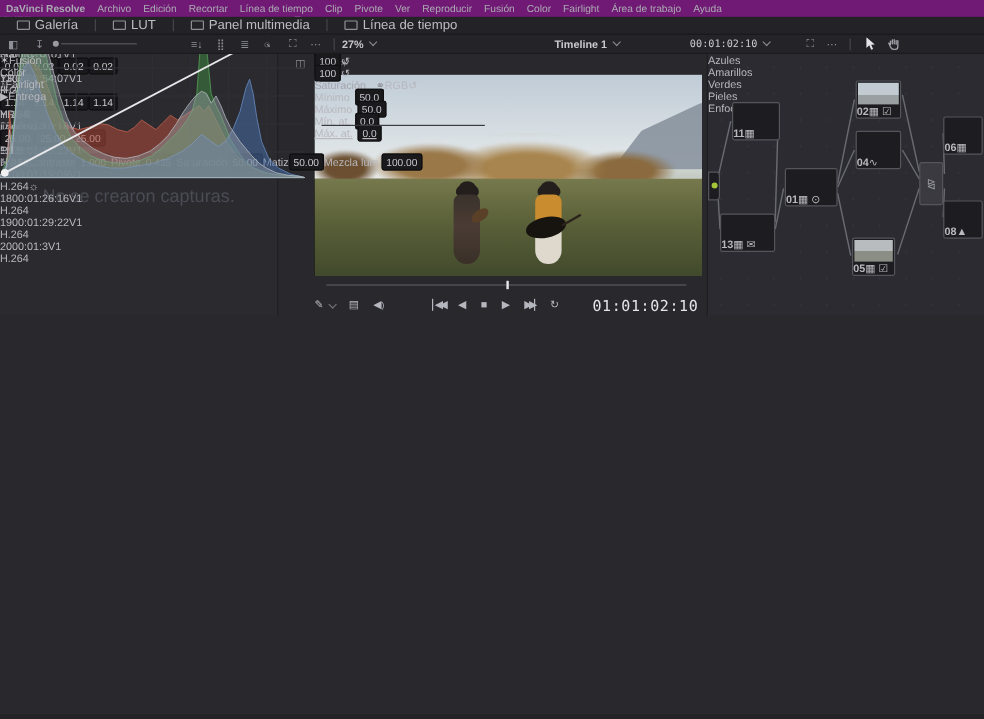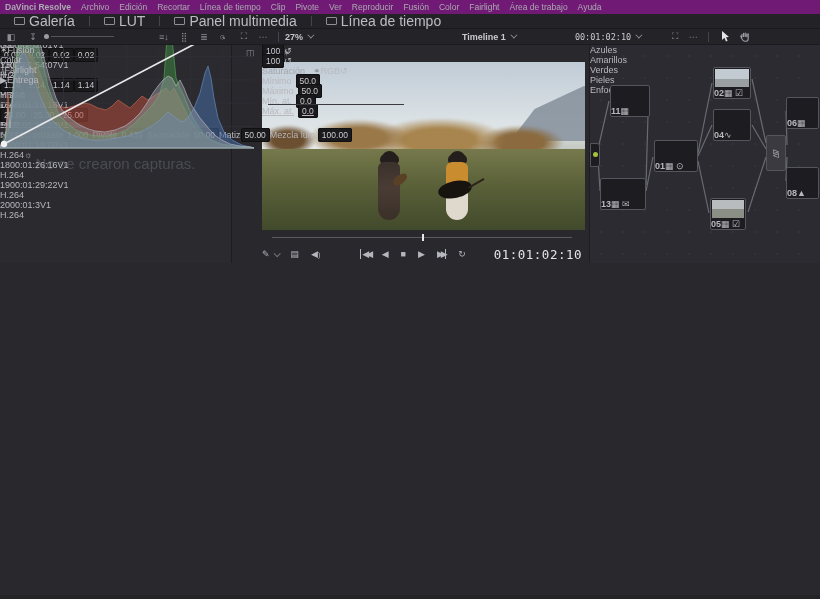--- a/index.html
+++ b/index.html
@@ -8,21 +8,21 @@
   .abs{position:absolute;}
   .row{display:flex;align-items:center;}
   .ic{display:inline-flex;align-items:center;justify-content:center;color:#8e8e96;font-style:normal;}
   .sep{width:1px;height:10px;background:#44444a;margin:0 6px;}
   .chev{display:inline-block;width:5px;height:5px;border-right:1px solid #8a8a90;border-bottom:1px solid #8a8a90;transform:rotate(45deg) translateY(-2px);margin-left:4px;}
   .vbox{background:#1a1a1d;border:1px solid #101012;border-radius:2px;color:#cacad0;font-size:8.5px;text-align:center;padding:1px 3px;line-height:10px;}
   
   #menubar{left:0;top:0;width:820px;height:14px;background:#701a75;display:flex;align-items:center;padding-left:5px;gap:10px;z-index:30;}
   #menubar span{font-size:8.5px;color:#ababb2;white-space:nowrap;}
   #tabsbar{left:0;top:14px;width:820px;height:15px;background:#232327;border-bottom:1px solid #1a1a1d;display:flex;align-items:center;padding-left:6px;z-index:29;}
-  .mtab{display:flex;align-items:center;gap:4px;font-size:14px;color:#bcbcc2;padding:0 8px;height:100%;}
+  .mtab{display:flex;align-items:center;gap:4px;font-size:11px;color:#bcbcc2;padding:0 8px;height:100%;}
   .mtab .bx{width:11px;height:8px;border:1px solid #8f8f96;border-radius:1px;display:inline-block;}
   #prjtitle{position:absolute;left:430px;top:13px;width:290px;text-align:center;}
   #prjtitle b{color:#e3e3e8;font-size:10.5px;}
   #prjtitle i{color:#7c7c84;font-size:9px;font-style:normal;margin-left:10px;}
   #toolrow{left:0;top:29px;width:820px;height:16px;background:#242428;border-bottom:1px solid #1b1b1e;display:flex;align-items:center;z-index:28;}
   
   #gallery{left:0;top:45px;width:232px;height:218px;background:#2a2a2f;border-right:1px solid #1e1e21;}
   #gallery .msg{position:absolute;left:0;top:110px;width:100%;text-align:center;color:#4b4b55;font-size:15px;}
   
   #viewer{left:232px;top:45px;width:358px;height:218px;background:#28282d;border-right:1px solid #1e1e21;}

